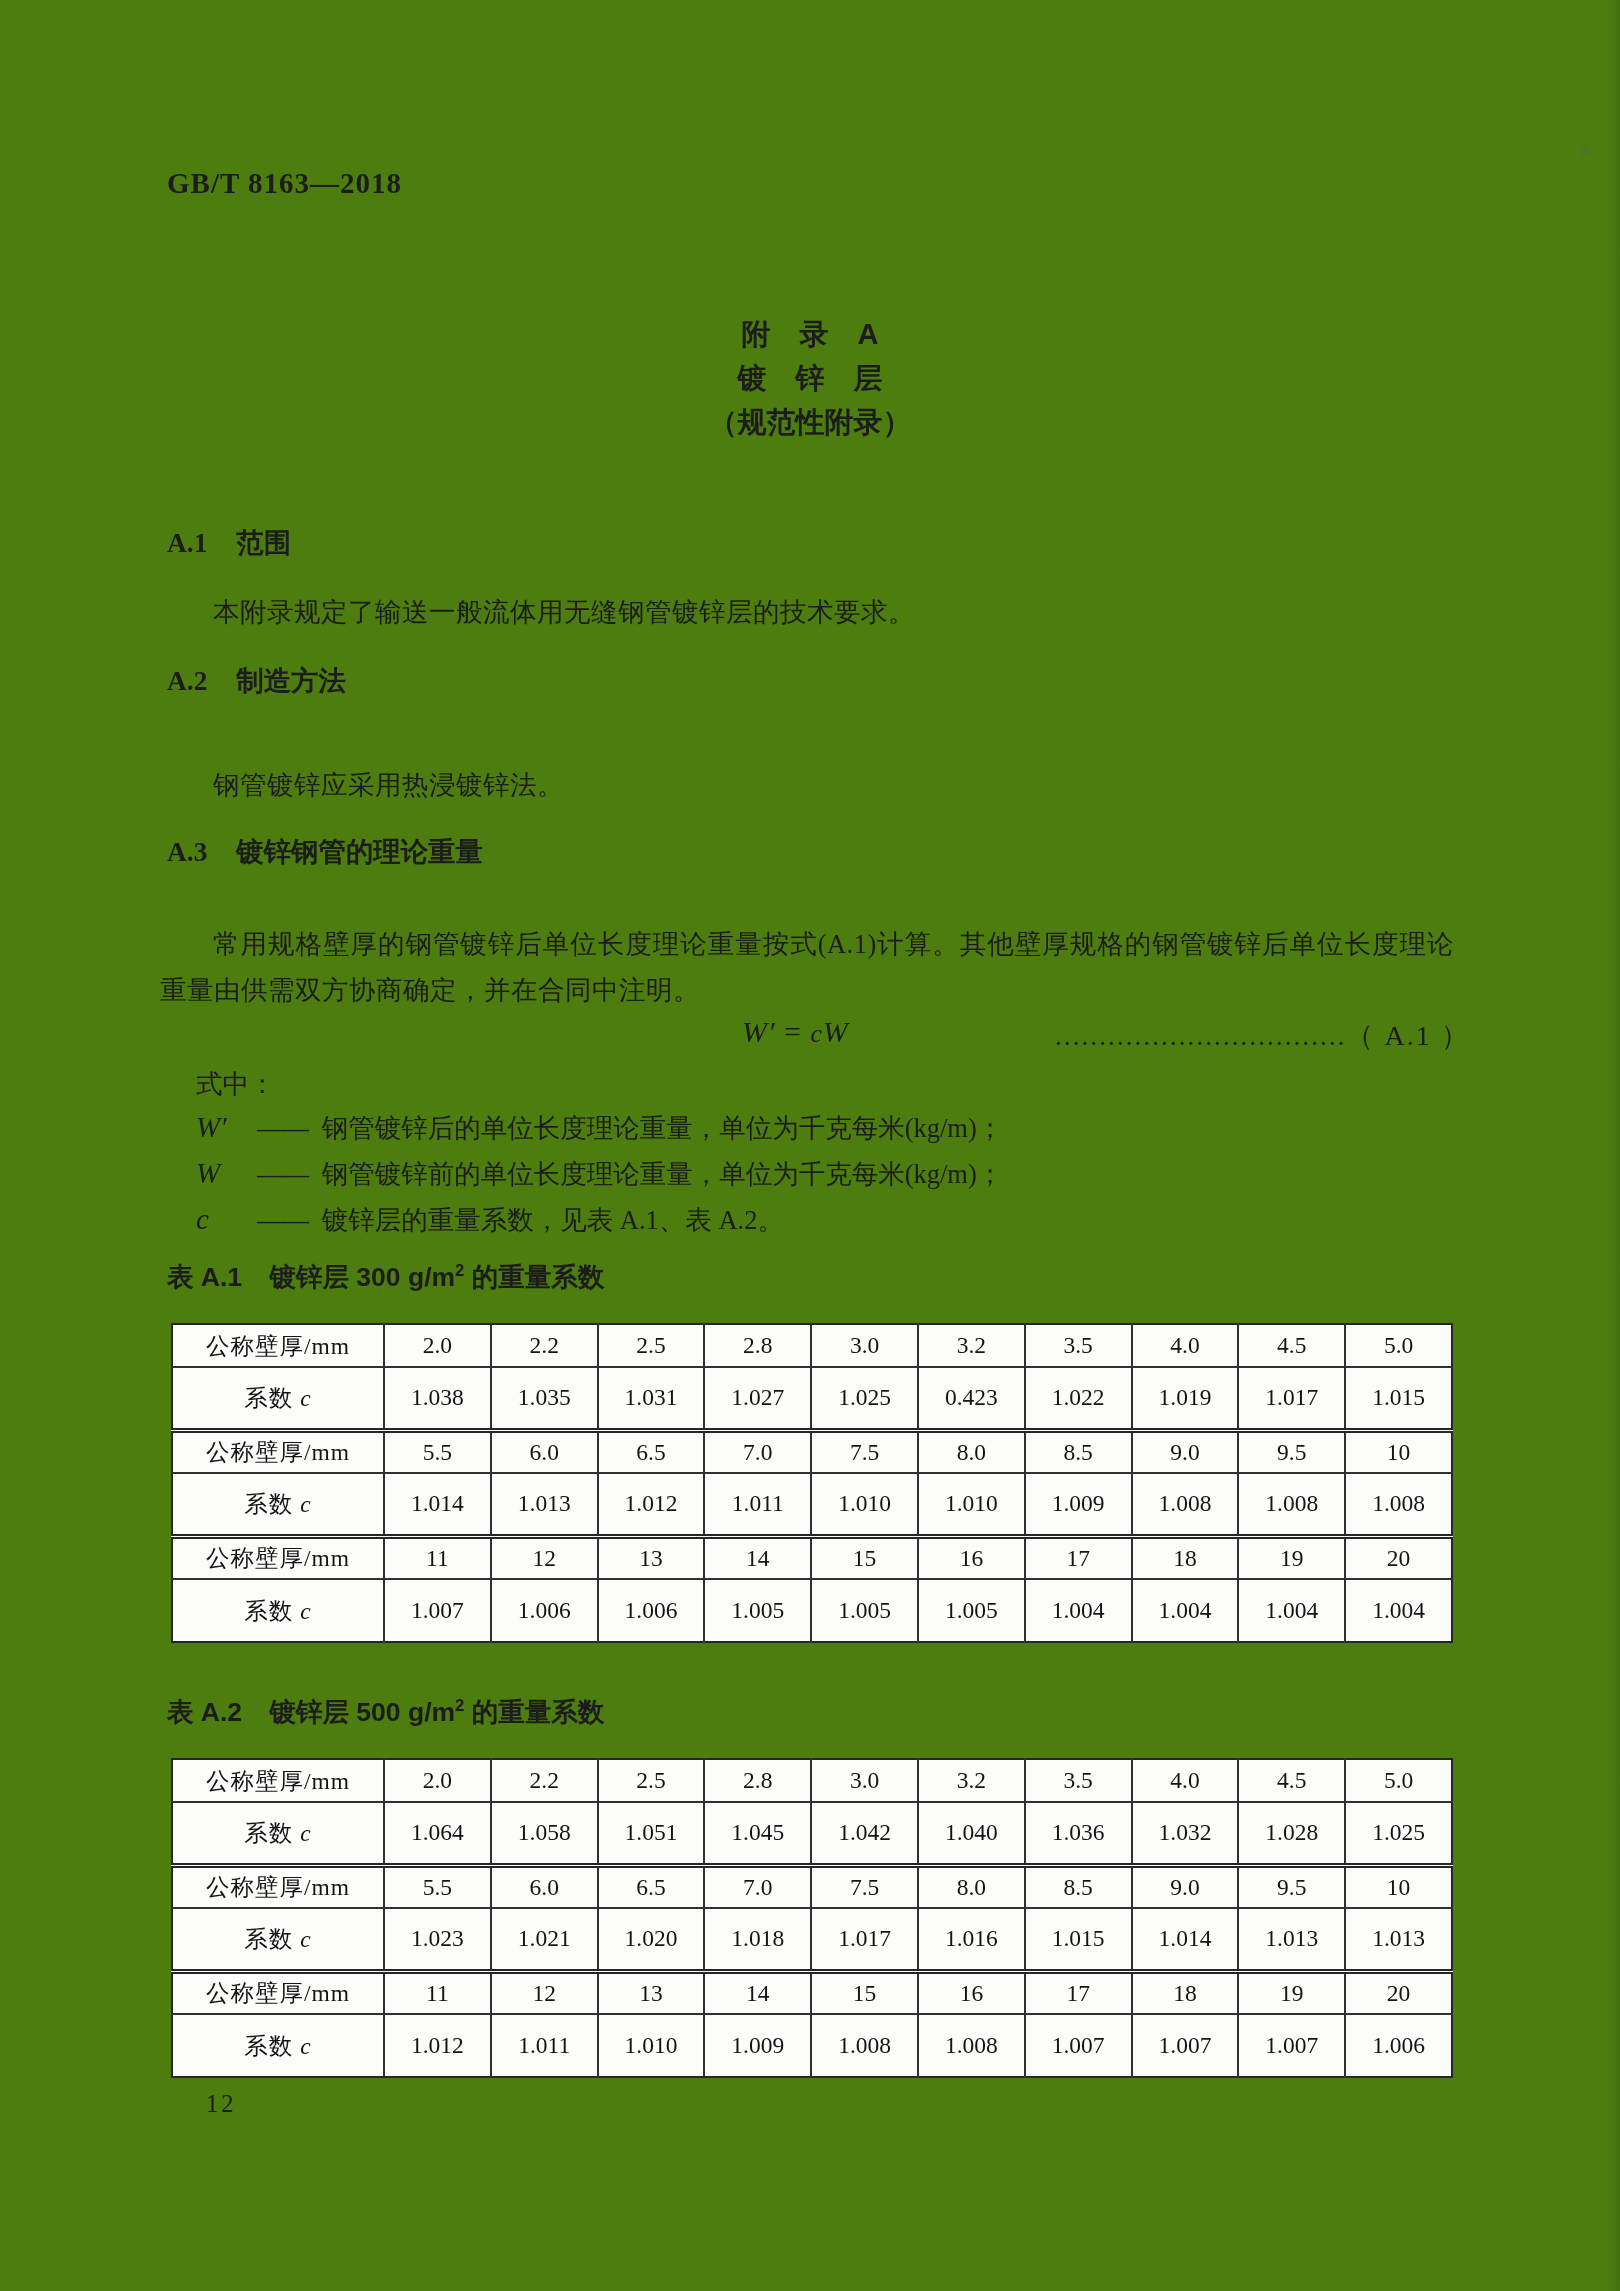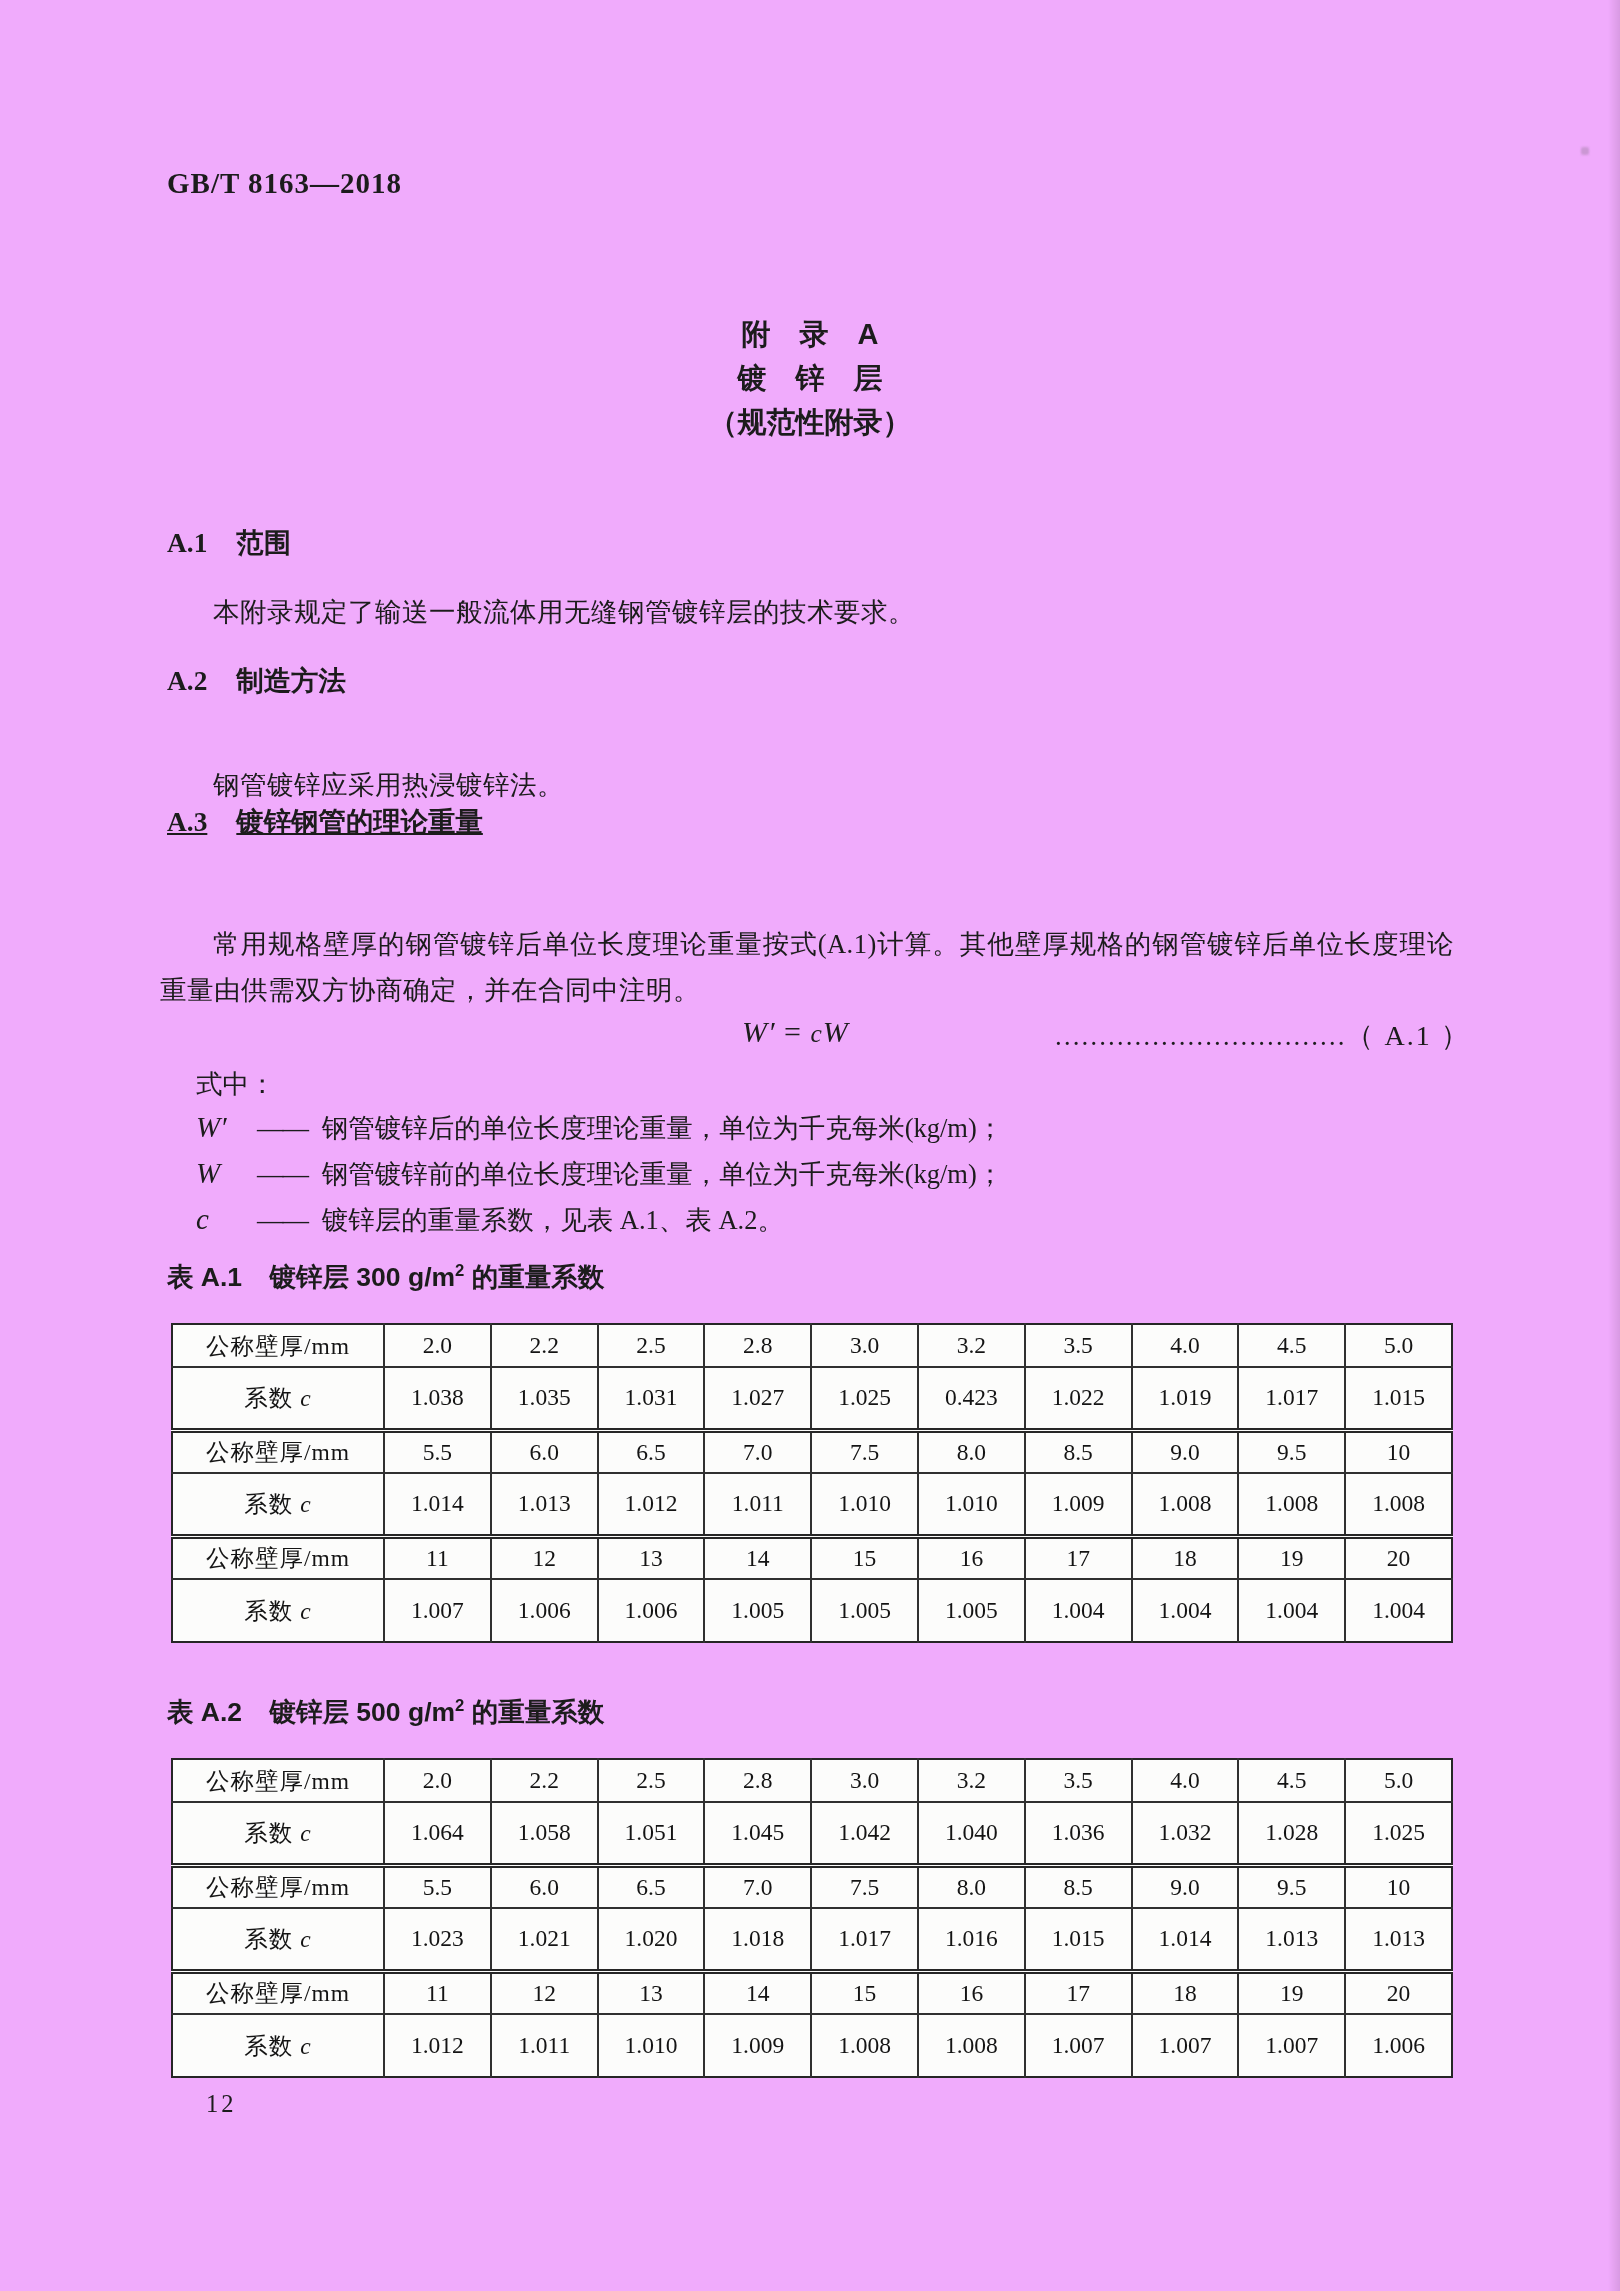--- a/index.html
+++ b/index.html
@@ -6,21 +6,21 @@
   body{
     width:1620px;height:2292px;
     background:#f4f4f2;
     font-family:"Liberation Serif","DejaVu Serif",serif;
     color:#1c1c1c;
     position:relative;
     overflow:hidden;
   }
   .page{
     position:absolute;inset:0;
-    background:#f0abfc;
+    background:#4d7c0f;
   }
   .edge-right{
     position:absolute;top:0;right:0;width:11.8px;height:100%;
     background:linear-gradient(to right, rgba(0,0,0,0), rgba(0,0,0,0.10));
   }
   .speck{
     position:absolute;width:7.8px;height:7.8px;border-radius:2px;
     background:rgba(90,90,90,0.25);filter:blur(1px);
   }
   .doc-number{
@@ -110,21 +110,21 @@
   <div class="sec-heading" style="top:525px;">
     <span class="sec-id">A.1</span><span>范围</span>
   </div>
   <div class="sec-body" style="top:589px;">本附录规定了输送一般流体用无缝钢管镀锌层的技术要求。</div>
 
   <div class="sec-heading" style="top:663px;">
     <span class="sec-id">A.2</span><span>制造方法</span>
   </div>
   <div class="sec-body" style="top:762px;">钢管镀锌应采用热浸镀锌法。</div>
 
-  <div class="sec-heading" style="top:804px;text-decoration:underline;">
+  <div class="sec-heading" style="top:834px;">
     <span class="sec-id">A.3</span><span>镀锌钢管的理论重量</span>
   </div>
   <div class="sec-body" style="top:921px;">常用规格壁厚的钢管镀锌后单位长度理论重量按式(A.1)计算。其他壁厚规格的钢管镀锌后单位长度理论重量由供需双方协商确定，并在合同中注明。</div>
 
   <div class="formula-expr"><span>W′</span><span style="font-style:normal;"> = </span><span class="coeff">c</span><span>W</span></div>
   <div class="formula-leader"><span>……………………………</span><span class="eq-label">（ A.1 ）</span></div>
 
   <div class="def-intro">式中：</div>
 
   <div class="def-row" style="top:1110px;">

